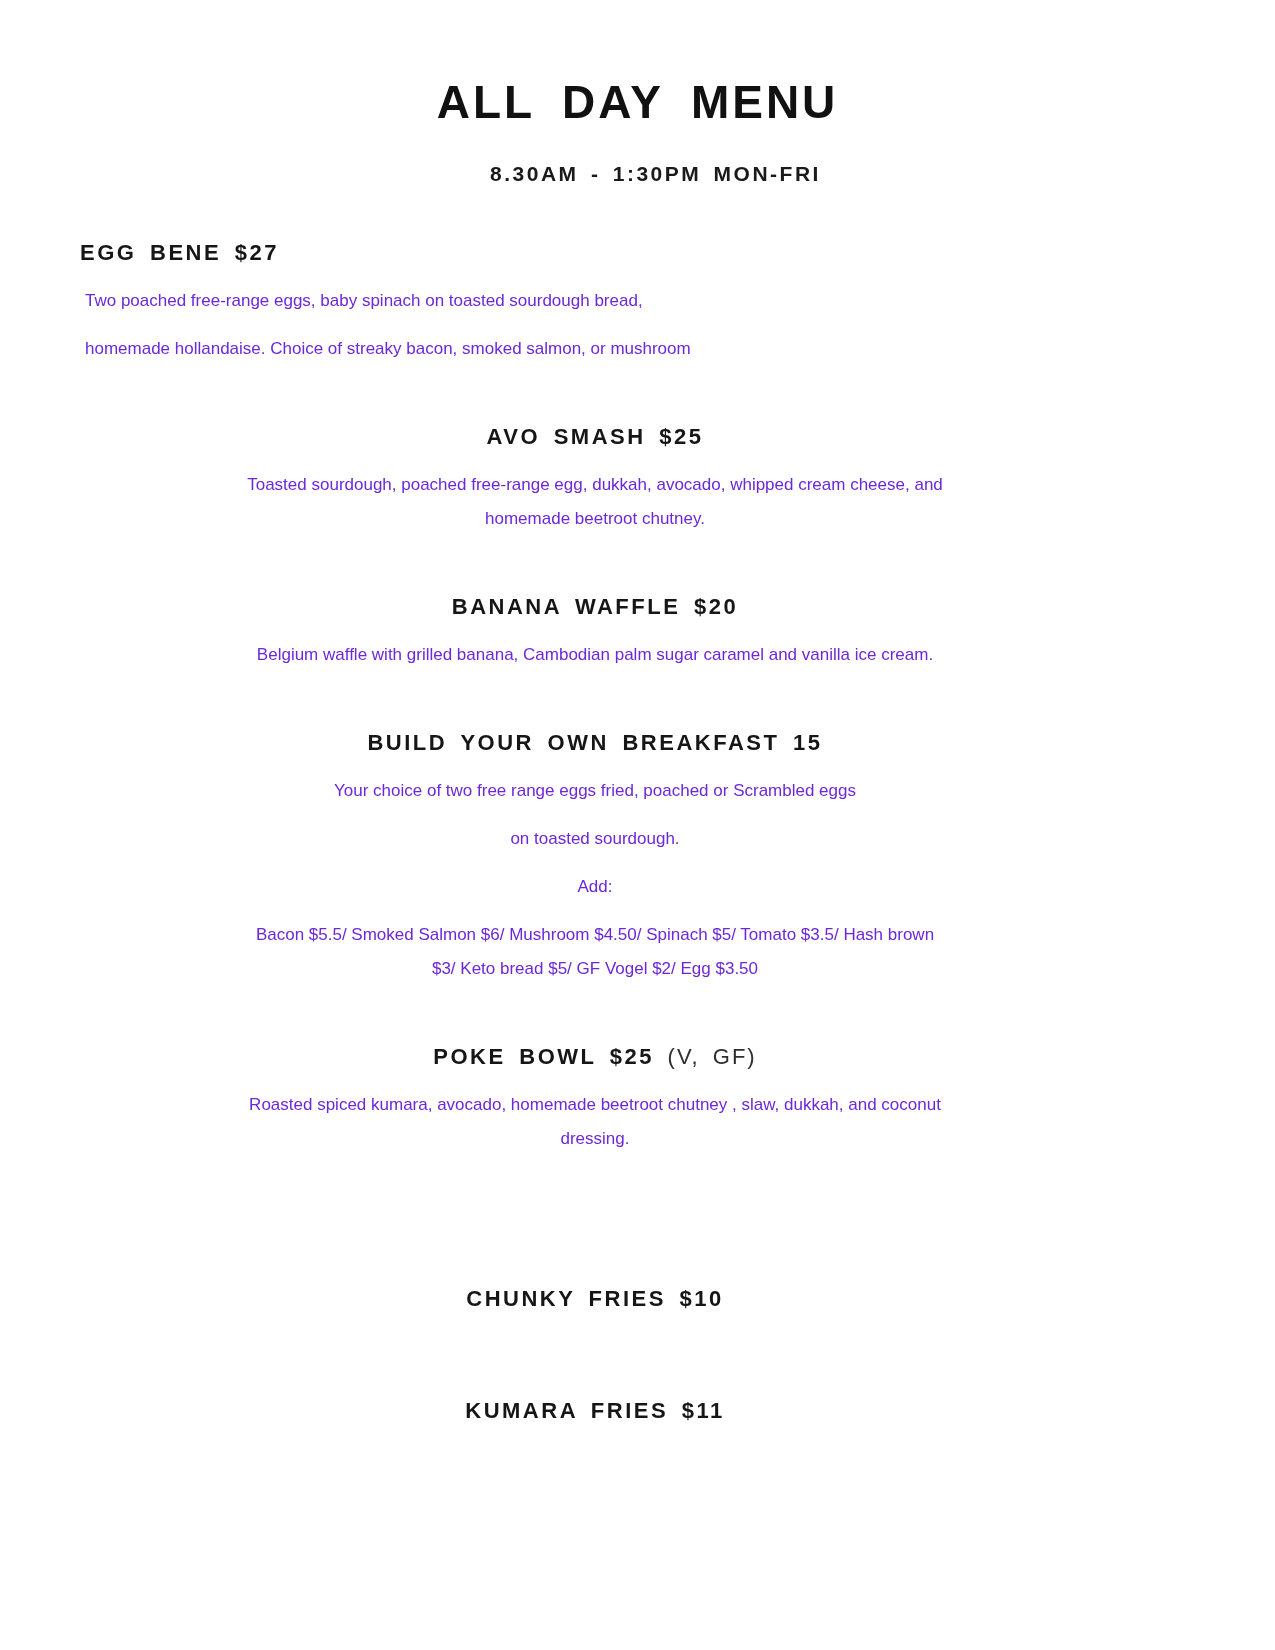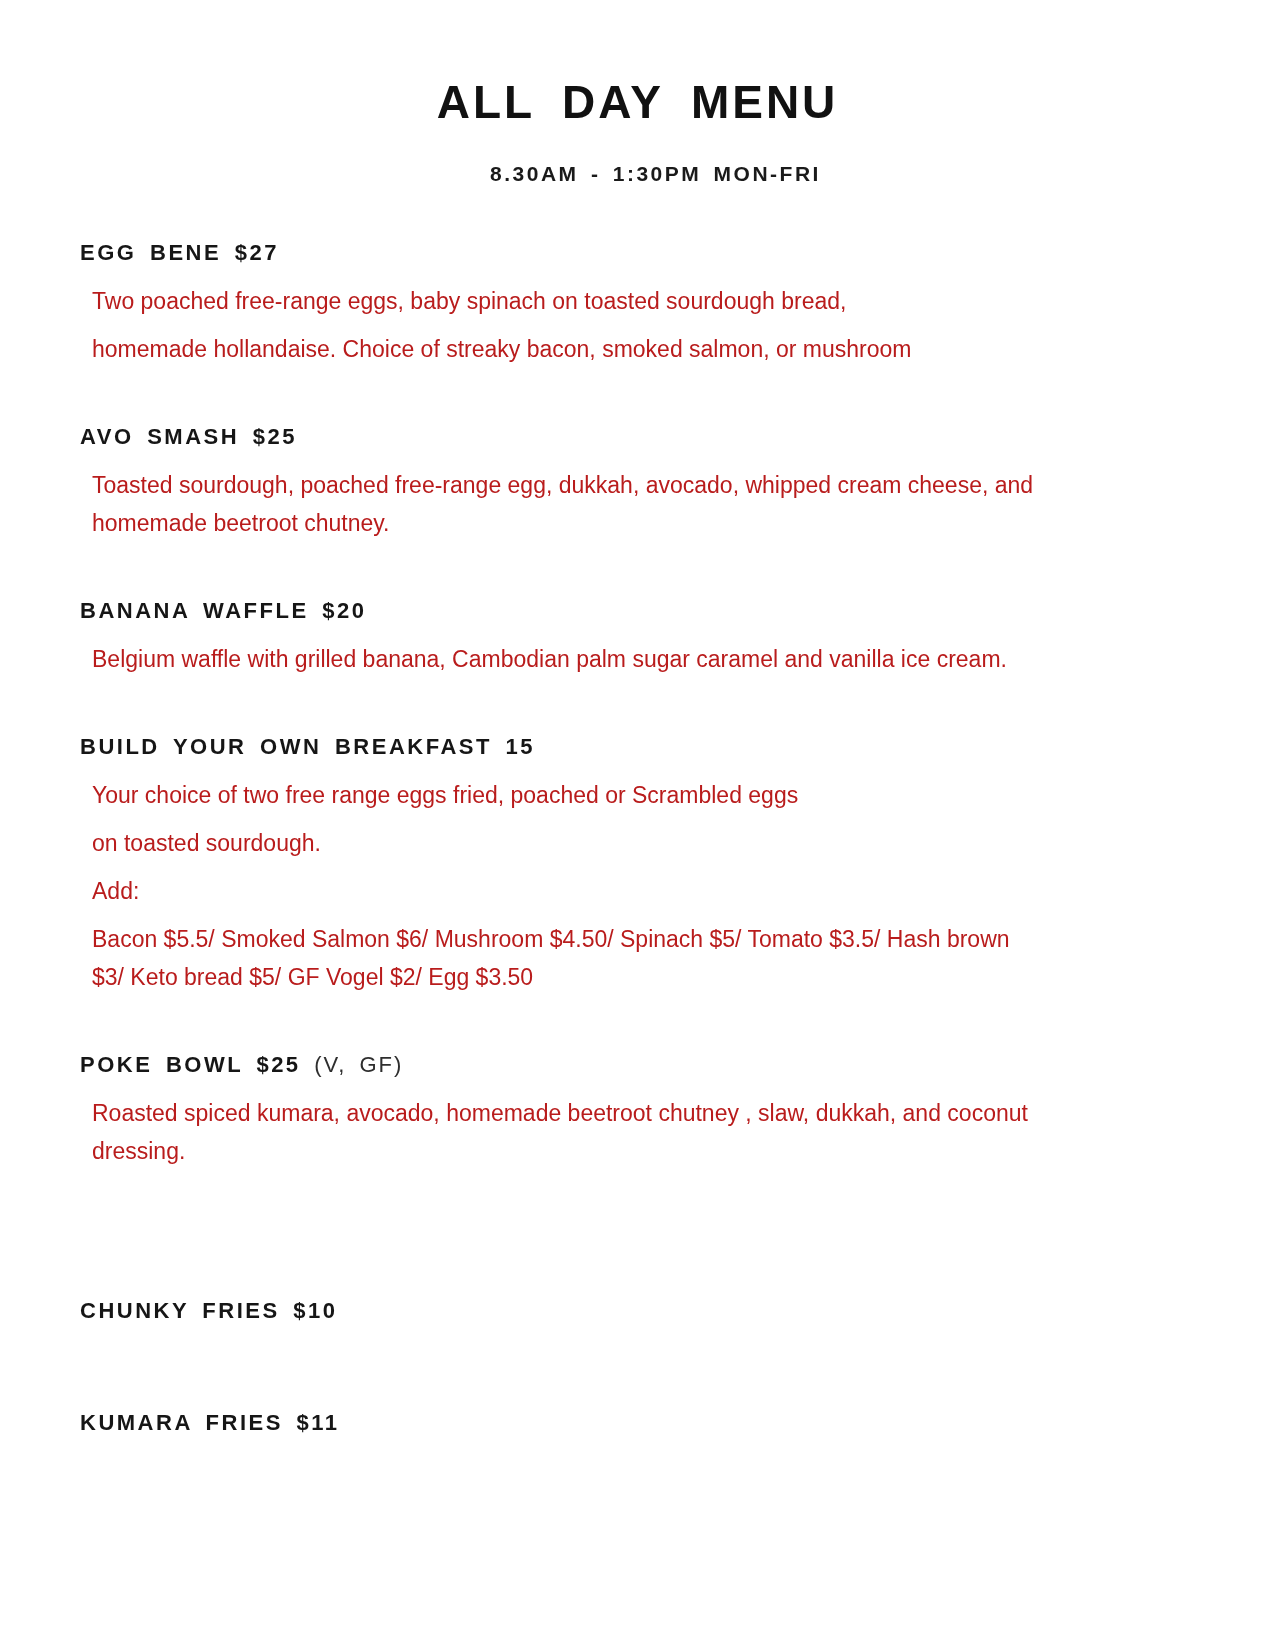--- a/index.html
+++ b/index.html
@@ -12,29 +12,29 @@
     margin:0; padding-top:76px; text-align:center;
     font-size:46px; line-height:53px; font-weight:700;
     letter-spacing:3px; word-spacing:12px; color:#111111;
   }
   .subtitle {
     margin:32px 0 0 0; text-align:center;
     font-size:21px; line-height:25px; font-weight:700;
     letter-spacing:2.5px; word-spacing:4px; color:#1a1a1a;padding-left:36px;
   }
   .menu { margin:54px 0 0 80px; max-width:1030px; }
-  .menu-item + .menu-item { margin-top:62px; }
+  .menu-item + .menu-item { margin-top:62px;text-align:center; }
   .menu-item.gap-xl { margin-top:134px; }
   .menu-item.gap-lg { margin-top:86px; }
   h3.item-heading {
     margin:0; font-size:22px; line-height:26px; font-weight:700;
     letter-spacing:2.5px; word-spacing:5px; color:#161616;
   }
   .item-tags { font-weight:400; letter-spacing:2px; color:#2e2e2e; }
-  p.line { margin:12px; font-size:23px; line-height:26px; color:#b91c1c; }
+  p.line { margin:5px; font-size:17px; line-height:26px; color:#6d28d9; }
   p.line.para { margin-top:22px; }
   p.line.wrap { margin-top:8px; }
   .logo {
     position:absolute; left:511px; top:1327px; width:234px; height:234px;
     border-radius:50%; background:#1d1c1c; box-sizing:border-box;
     display:flex; flex-direction:column; align-items:center; justify-content:center;
     padding-top:10px;
   }
   .logo-word {
     font-family:"Liberation Serif", serif; color:#ffffff;

